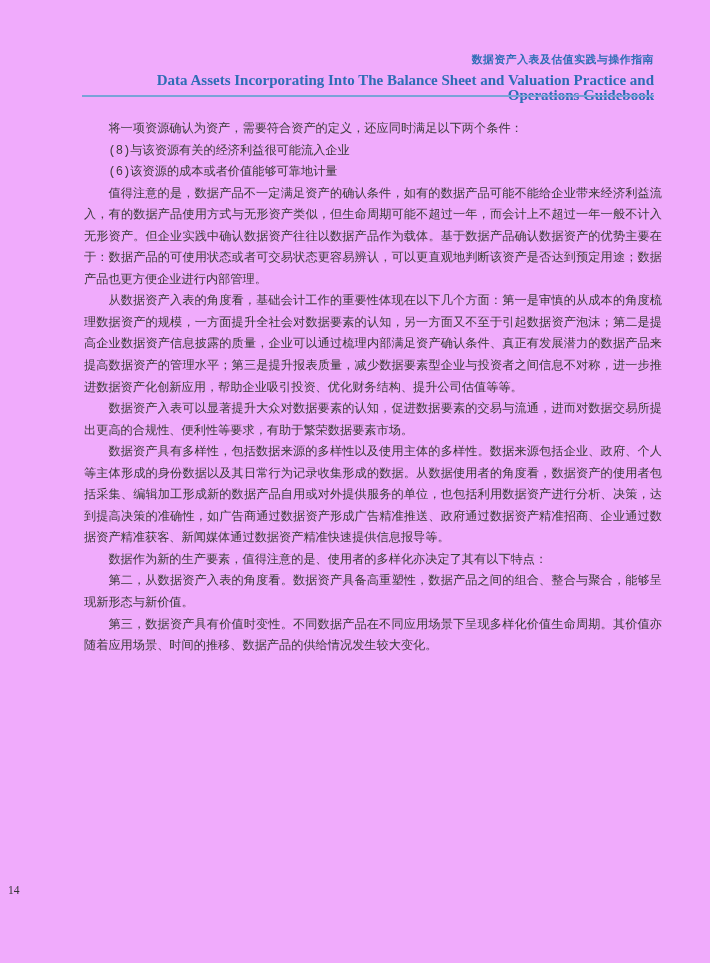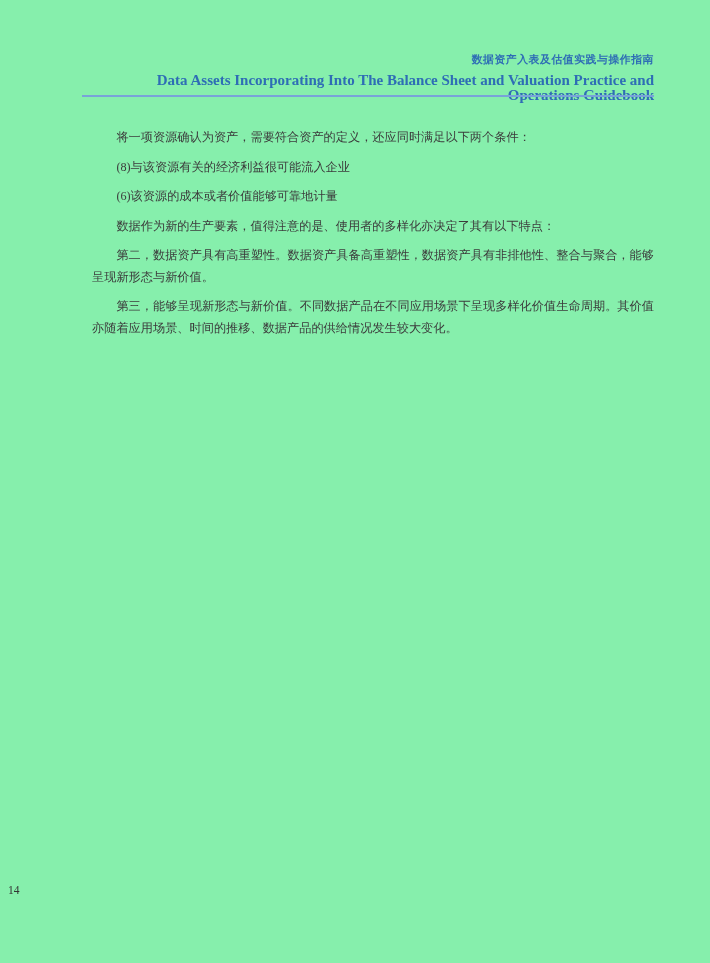--- a/index.html
+++ b/index.html
@@ -1,21 +1,21 @@
 <!DOCTYPE html>
 <html><head>
 <meta charset="utf-8">
 <style>
   * { margin: 0; padding: 0; box-sizing: border-box; }
   html, body { background: #ffffff; }
   .page {
     position: relative;
     width: 710px;
     height: 963px;
-    background: #86efac;
+    background: #f0abfc;
     font-family: "Liberation Serif", "DejaVu Serif", serif;
     overflow: hidden;
   }
   .header {
     position: absolute;
     left: 82px;
     top: 52px;
     width: 572px;
     text-align: right;
     font-weight: bold;
@@ -46,21 +46,22 @@
     top: 119px;
     width: 578px;
     font-size: 12.2px;
     line-height: 21.55px;
     color: #3b3b3b;
     text-align: justify;
     text-justify: inter-ideograph;
   }
   .content p {
     text-indent: 2em;
-    margin: 8px;
+    margin: 0;
+    font-family: Liberation Mono, monospace;
   }
   .page-number {
     position: absolute;
     left: 8px;
     top: 884px;
     width: 100%;
     text-align: left;
     font-size: 11.5px;
     color: #333333;
   }
@@ -74,20 +75,24 @@
     <div class="header-title-cn">数据资产入表及估值实践与操作指南</div>
     <div class="header-title-en">Data Assets Incorporating Into The Balance Sheet and Valuation Practice and Operations Guidebook</div>
   </div>
 
   <div class="header-rule"></div>
 
   <div class="content">
     <p>将一项资源确认为资产，需要符合资产的定义，还应同时满足以下两个条件：</p>
     <p>(8)与该资源有关的经济利益很可能流入企业</p>
     <p>(6)该资源的成本或者价值能够可靠地计量</p>
+    <p>值得注意的是，数据产品不一定满足资产的确认条件，如有的数据产品可能不能给企业带来经济利益流入，有的数据产品使用方式与无形资产类似，但生命周期可能不超过一年，而会计上不超过一年一般不计入无形资产。但企业实践中确认数据资产往往以数据产品作为载体。基于数据产品确认数据资产的优势主要在于：数据产品的可使用状态或者可交易状态更容易辨认，可以更直观地判断该资产是否达到预定用途；数据产品也更方便企业进行内部管理。</p>
+    <p>从数据资产入表的角度看，基础会计工作的重要性体现在以下几个方面：第一是审慎的从成本的角度梳理数据资产的规模，一方面提升全社会对数据要素的认知，另一方面又不至于引起数据资产泡沫；第二是提高企业数据资产信息披露的质量，企业可以通过梳理内部满足资产确认条件、真正有发展潜力的数据产品来提高数据资产的管理水平；第三是提升报表质量，减少数据要素型企业与投资者之间信息不对称，进一步推进数据资产化创新应用，帮助企业吸引投资、优化财务结构、提升公司估值等等。</p>
+    <p>数据资产入表可以显著提升大众对数据要素的认知，促进数据要素的交易与流通，进而对数据交易所提出更高的合规性、便利性等要求，有助于繁荣数据要素市场。</p>
+    <p>数据资产具有多样性，包括数据来源的多样性以及使用主体的多样性。数据来源包括企业、政府、个人等主体形成的身份数据以及其日常行为记录收集形成的数据。从数据使用者的角度看，数据资产的使用者包括采集、编辑加工形成新的数据产品自用或对外提供服务的单位，也包括利用数据资产进行分析、决策，达到提高决策的准确性，如广告商通过数据资产形成广告精准推送、政府通过数据资产精准招商、企业通过数据资产精准获客、新闻媒体通过数据资产精准快速提供信息报导等。</p>
     <p>数据作为新的生产要素，值得注意的是、使用者的多样化亦决定了其有以下特点：</p>
-    <p>第二，数据资产具有高重塑性。数据资产具备高重塑性，数据资产具有非排他性、整合与聚合，能够呈现新形态与新价值。</p>
-    <p>第三，能够呈现新形态与新价值。不同数据产品在不同应用场景下呈现多样化价值生命周期。其价值亦随着应用场景、时间的推移、数据产品的供给情况发生较大变化。</p>
+    <p>第二，从数据资产入表的角度看。数据资产具备高重塑性，数据产品之间的组合、整合与聚合，能够呈现新形态与新价值。</p>
+    <p>第三，数据资产具有价值时变性。不同数据产品在不同应用场景下呈现多样化价值生命周期。其价值亦随着应用场景、时间的推移、数据产品的供给情况发生较大变化。</p>
   </div>
 
   <div class="page-number">14</div>
 
 </div>
 
 </body></html>

